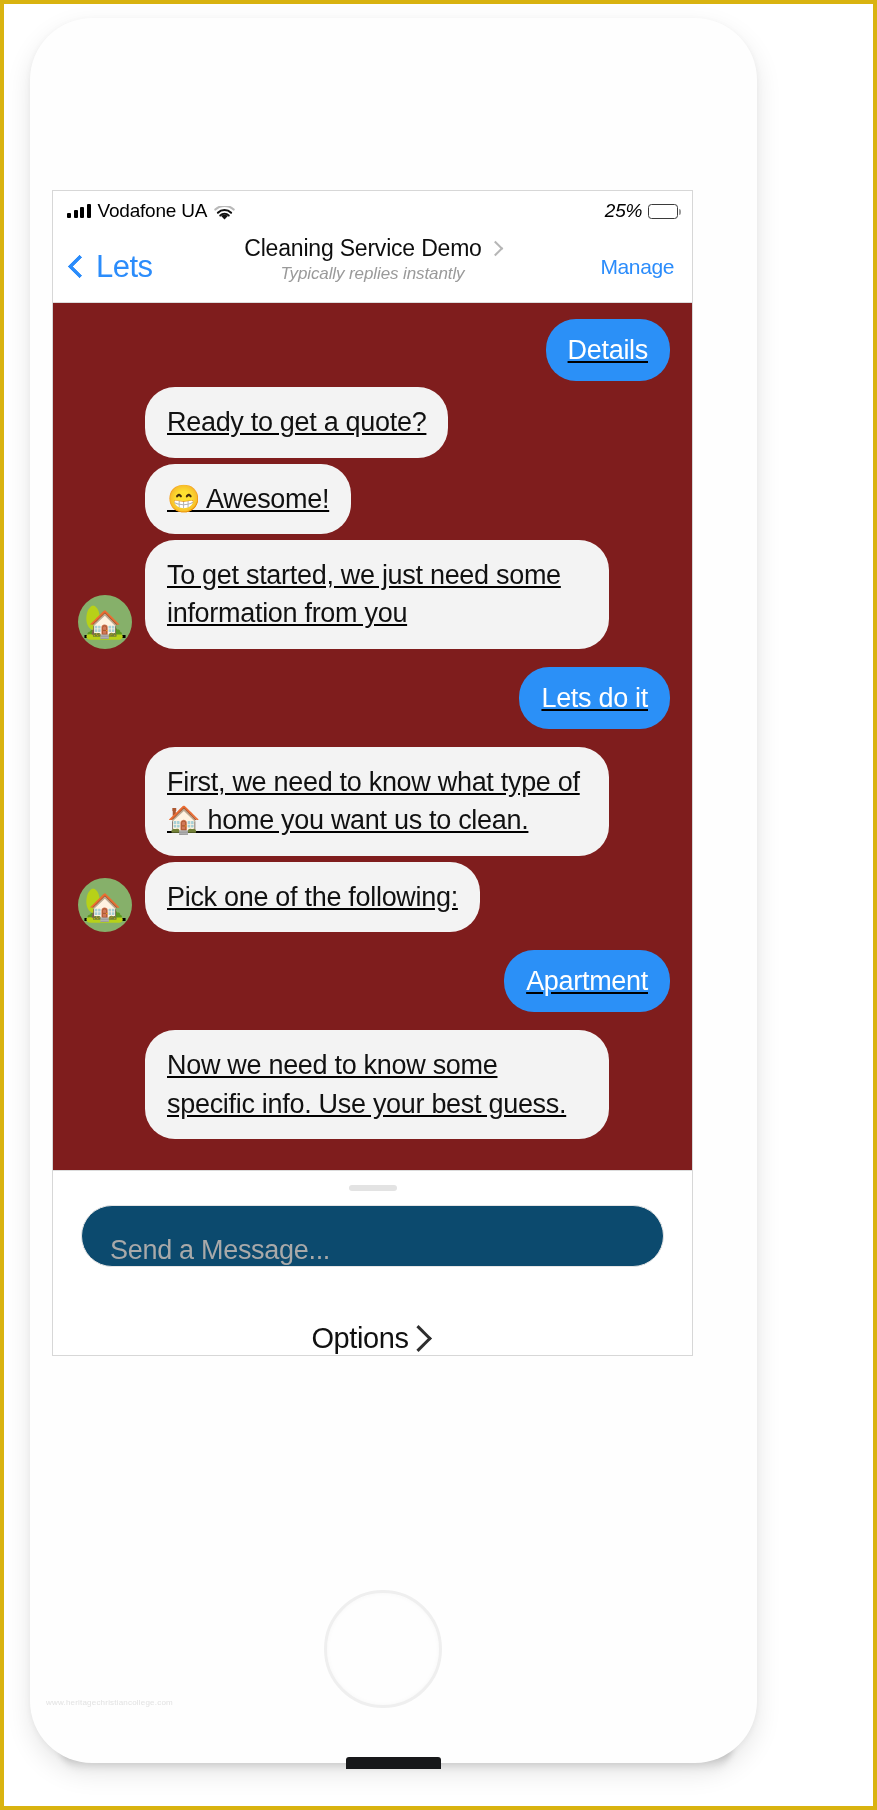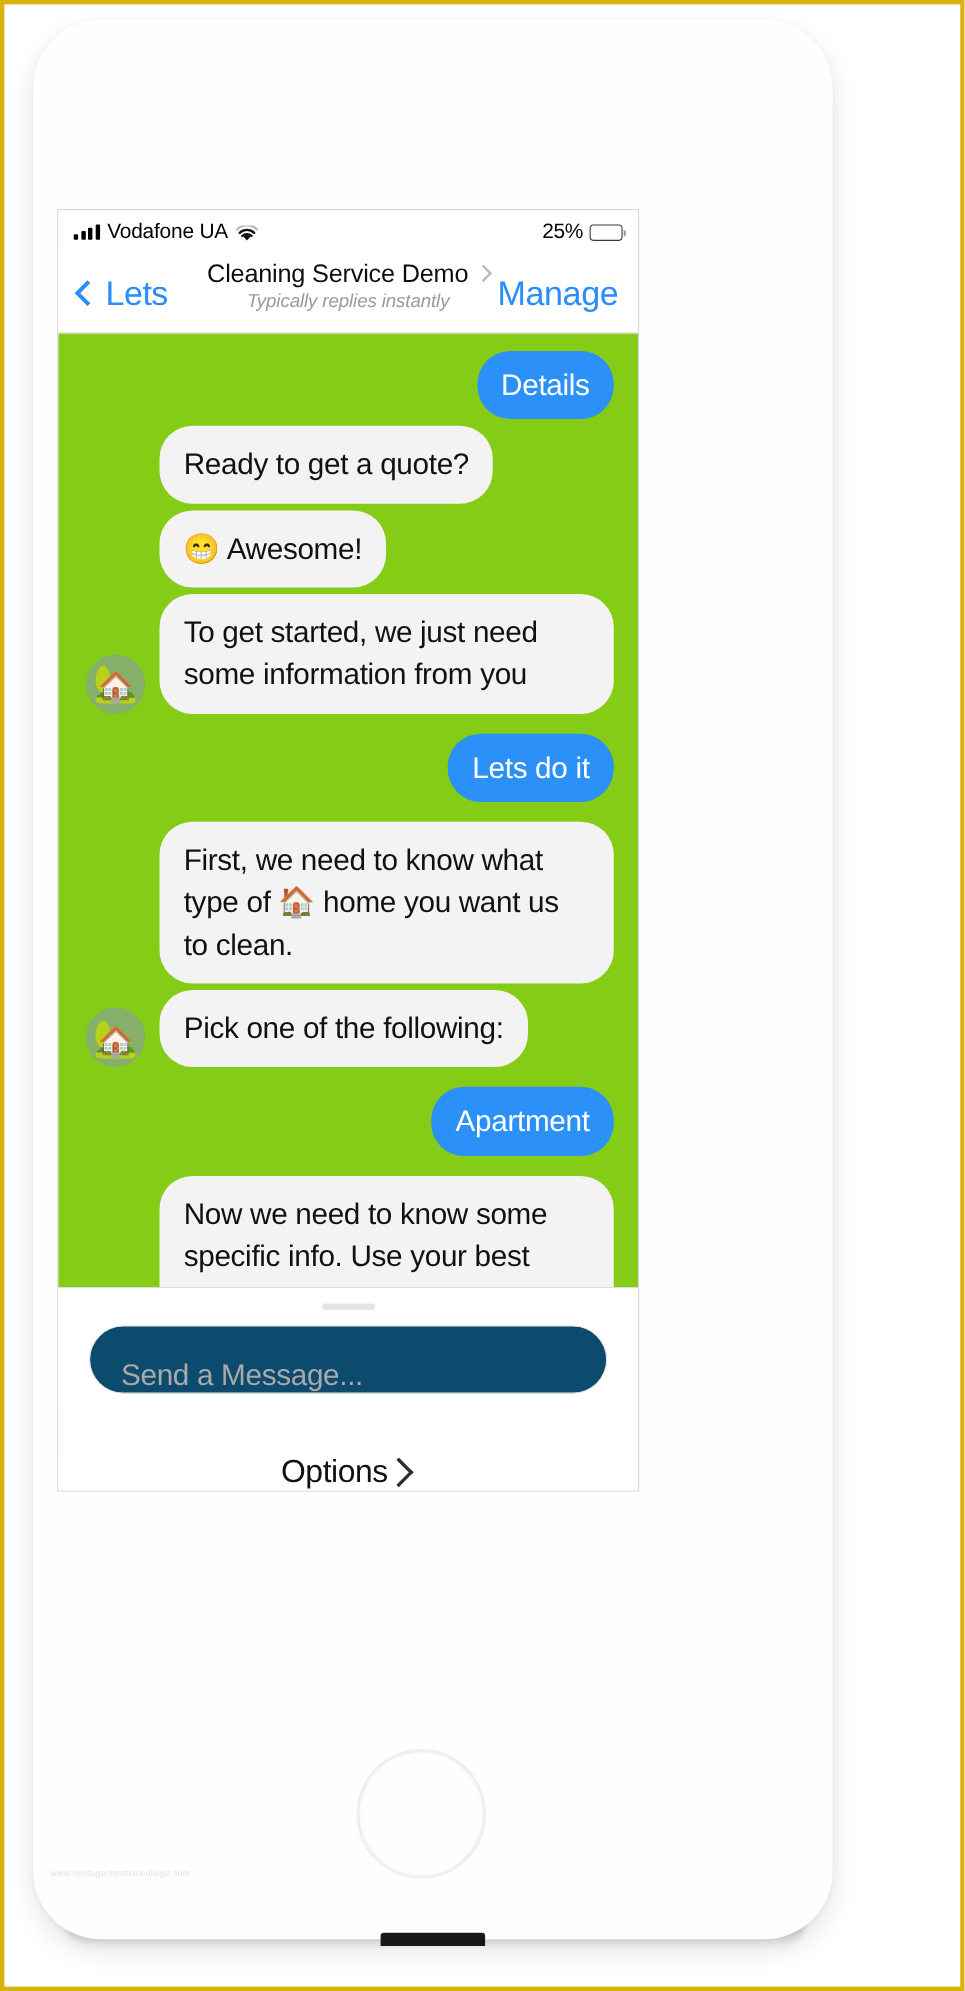--- a/index.html
+++ b/index.html
@@ -55,21 +55,21 @@
     position:absolute;
     left:42px;top:1694px;
     font-size:8px;color:#e2e2e2;
     letter-spacing:0.2px;
     white-space:nowrap;
   }
   
   .screen{
     position:absolute;
     left:48px;top:186px;
-    width:529px;height:1166px;
+    width:641px;height:1166px;
     background:#ffffff;
     border:1px solid #d7d7d7;
     box-sizing:border-box;
     overflow:hidden;
   }
   
   .statusbar{
     height:40px;
     display:flex;align-items:center;
     padding:0 14px;
@@ -85,21 +85,21 @@
   .signal i:nth-child(2){height:8px;}
   .signal i:nth-child(3){height:11px;}
   .signal i:nth-child(4){height:14px;}
   .carrier{font-size:19px;letter-spacing:-0.2px;}
   .wifi{width:21px;height:15px;position:relative;}
   .sb-center{
     position:absolute;left:0;right:0;text-align:center;
     font-weight:bold;font-size:19px;letter-spacing:-0.2px;pointer-events:none;
   }
   .sb-right{margin-left:auto;display:flex;align-items:center;gap:6px;}
-  .batt-pct{font-size:19px;letter-spacing:-0.3px;}
+  .batt-pct{font-size:19px;letter-spacing:-0.3px;font-style:italic;}
   .batt{
     width:30px;height:15px;border:1.6px solid #3a3a3a;border-radius:3.5px;
     padding:1.5px;box-sizing:border-box;position:relative;
   }
   .batt .fill{height:100%;background:#000;border-radius:1.5px;}
   .batt:after{
     content:"";position:absolute;right:-4px;top:4px;width:2.5px;height:6px;
     background:#9b9b9b;border-radius:0 2px 2px 0;
   }
   
@@ -123,28 +123,29 @@
   }
   .nav-title-row{
     display:inline-flex;align-items:center;gap:8px;pointer-events:auto;cursor:pointer;
   }
   .nav-title{font-size:23px;color:#0e0e0e;letter-spacing:-0.2px;}
   .chev-right{
     width:9px;height:9px;border-top:2.6px solid #b6b6b6;border-right:2.6px solid #b6b6b6;
     transform:rotate(45deg);
   }
   .nav-sub{font-size:17px;color:#9a9a9a;margin-top:2px;letter-spacing:-0.1px;font-style:italic;}
-  .nav-right{margin-left:auto;color:#2b8cfb;font-size:31px;letter-spacing:-0.4px;cursor:pointer;}
+  .nav-right{margin-left:auto;color:#2b8cfb;font-size:21px;letter-spacing:-0.4px;cursor:pointer;}
   
   .thread{
     height:867px;
     overflow:hidden;
     padding:16px 0 0 0;
     box-sizing:border-box;
-    background:#84cc16;
+    background:#7f1d1d;
+    text-decoration:underline;
   }
   .row{display:flex;align-items:flex-end;padding:0 22px;margin-bottom:6px;}
   .row.out{justify-content:flex-end;}
   .row.in{justify-content:flex-start;}
   .avatar-slot{width:60px;min-width:60px;margin-right:10px;display:flex;align-items:flex-end;justify-content:center;}
   .avatar{
     width:54px;height:54px;border-radius:50%;
     background:#86b06a;
     display:flex;align-items:center;justify-content:center;
     font-size:33px;line-height:1;overflow:hidden;

